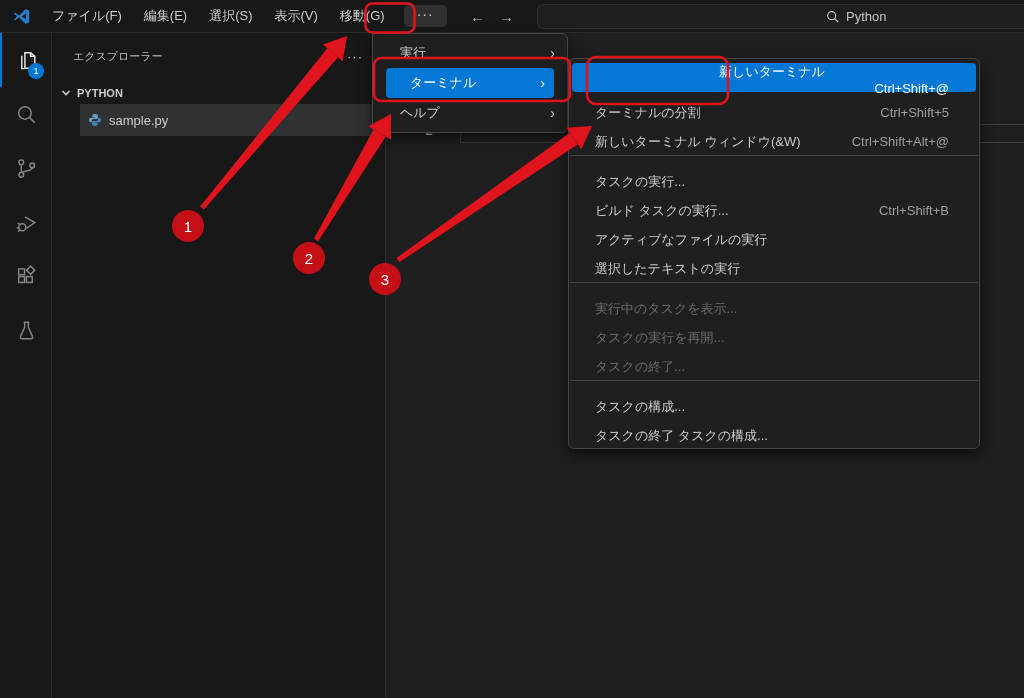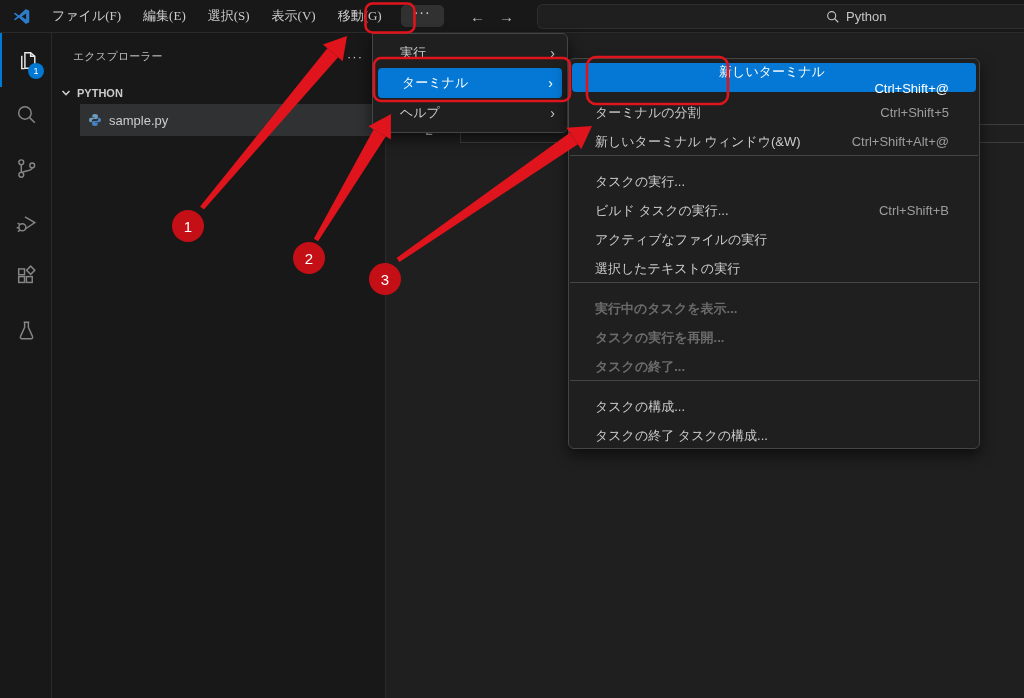--- a/index.html
+++ b/index.html
@@ -4,21 +4,21 @@
 <style>
   * { margin:0; padding:0; box-sizing:border-box; }
   html,body { width:1024px; height:698px; overflow:hidden; background:#1f1f1f;
     font-family:"Liberation Sans","DejaVu Sans",sans-serif; }
 
   
   .titlebar { position:fixed; left:0; top:0; width:1024px; height:33px;
     background:#181818; border-bottom:1px solid #2b2b2b; display:flex; align-items:center; z-index:5; }
   .logo { margin:0 10px 0 12px; flex:0 0 auto; }
   .menubar { display:flex; align-items:center; height:100%; }
-  .menu-item { color:#cccccc; font-size:13px; padding:4px 9px; margin:6px 2px; border-radius:5px; cursor:default;font-family:Liberation Serif, serif; }
+  .menu-item { color:#cccccc; font-size:13px; padding:4px 9px; margin:6px 2px; border-radius:5px; cursor:default; }
   .overflow-btn { background:#313131; color:#d4d4d4; margin-left:8px; padding:2px 13px 6px 13px;
     border-radius:5px; font-size:14px; letter-spacing:1px; line-height:14px; }
   .nav-arrows { position:absolute; left:470px; top:0; height:33px; display:flex; align-items:center; gap:14px;
     color:#bdbdbd; font-size:15px; }
   .nav-arrows span { cursor:default; }
   .command-center { position:absolute; left:537px; top:4px; width:487px; height:25px;
     background:#1f1f1f; border:1px solid #2e2e2e; border-right:none; border-radius:6px 0 0 6px; }
   .cc-content { position:absolute; left:288px; top:0; height:23px; display:flex; align-items:center; gap:6px;
     color:#c5c5c5; font-size:13px; }
 
@@ -51,30 +51,30 @@
     font-family:"DejaVu Sans Mono","Liberation Mono",monospace; }
   .curline { position:absolute; left:73px; top:91px; right:-2px; height:19px; border:1px solid #3e3e3e; }
 
   
   .menu-panel { position:fixed; background:#1f1f1f; border:1px solid #454545; border-radius:6px;
     box-shadow:0 6px 14px rgba(0,0,0,0.55); padding:4px 0; z-index:10; }
   .dropdown { left:372px; top:33px; width:196px; border-top-left-radius:0; }
   .dd-row { height:30px; display:flex; align-items:center; padding:0 12px 0 27px;
     color:#cccccc; font-size:13px; cursor:default; }
   .dd-row .chev { margin-left:auto; font-size:14px; color:#cccccc; }
-  .dd-row.selected { background:#0478d4; color:#ffffff; border-radius:4px; margin:0 5px; padding:0 9px 0 24px; }
+  .dd-row.selected { background:#0478d4; color:#ffffff; border-radius:4px; margin:0 13px; padding:0 9px 0 24px; }
   .dd-row.selected .chev { color:#ffffff; }
 
   .submenu { left:568px; top:58px; width:412px; }
   .sm-row { height:29px; display:flex; align-items:center; padding:12px 30px 0 26px;
     color:#cccccc; font-size:13px; cursor:default; }
   .sm-row .shortcut { margin-left:auto; color:#9d9d9d; font-size:13px; }
   .sm-row.selected { background:#0478d4; color:#ffffff; border-radius:4px; margin:0 3px; padding:0 27px 0 23px;flex-direction:column; }
   .sm-row.selected .shortcut { color:#ffffff; }
-  .sm-row.disabled { color:#6b6b6b;font-weight:bold; }
+  .sm-row.disabled { color:#6b6b6b; }
   .sm-sep { height:1px; background:#454545; margin:5px 1px; }
 
   
   .annotations { position:fixed; left:0; top:0; width:1024px; height:698px; z-index:50; pointer-events:none; }
   .ann-num { fill:#ffffff; font-size:15px; font-family:"Liberation Sans","DejaVu Sans",sans-serif; }
 </style>
 </head>
 <body>
 
 <div class="titlebar">

